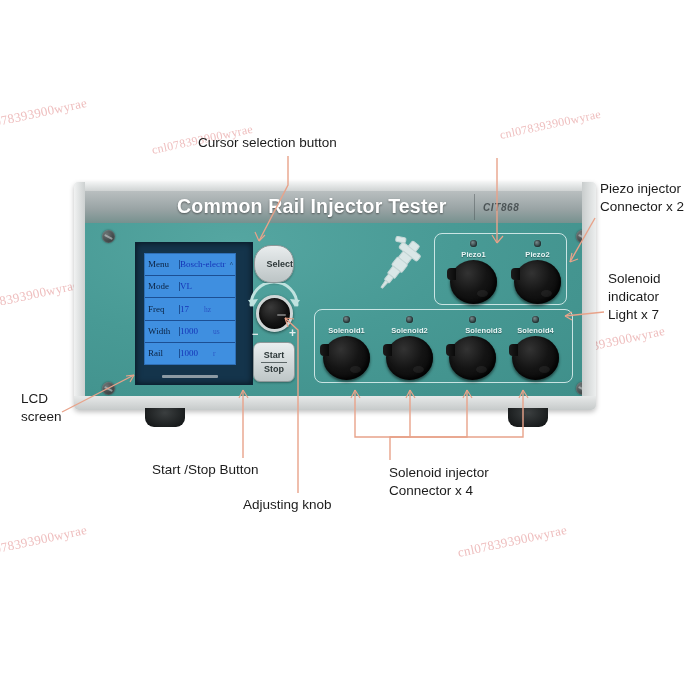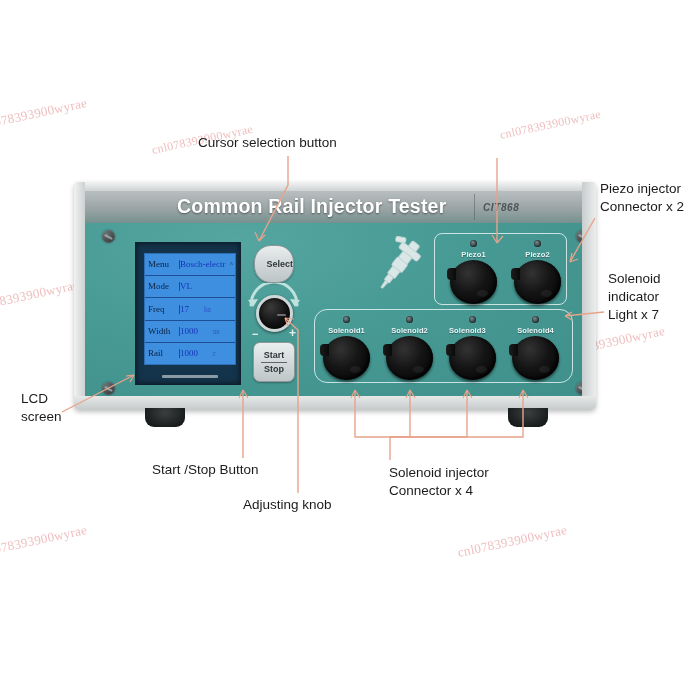--- a/index.html
+++ b/index.html
@@ -87,21 +87,21 @@
     background:rgba(210,215,215,.55);border-radius:1px;
     transform:rotate(28deg);
   }
   #screw-tl{left:17px;top:39px;}
   #screw-bl{left:17px;top:191px;}
   #screw-tr{left:491px;top:39px;}
   #screw-br{left:491px;top:191px;}
 
   
   #lcd-frame{
-    position:absolute;left:50px;top:51px;width:106px;height:143px;
+    position:absolute;left:50px;top:51px;width:118px;height:143px;
     background:#14344b;
     border:1px solid #0c2233;
     box-shadow:inset 0 0 6px rgba(0,0,0,.6);
     padding:3px 1px;
     box-sizing:border-box;
   }
   #lcd-screen{
     position:absolute;left:8px;top:10px;width:92px;height:112px;
     background:#3f8fe0;
     border:1px solid #2f6fb5;
@@ -186,21 +186,21 @@
     position:absolute;left:278px;top:44px;width:70px;height:62px;
     opacity:.92;
   }
 
   
   .conn-group{
     position:absolute;border:1.5px solid rgba(235,248,248,.8);
     border-radius:8px;box-sizing:border-box;
   }
   #piezo-group{left:349px;top:42px;width:133px;height:72px;}
-  #solenoid-group{left:229px;top:118px;width:259px;height:74px;border-radius:13px;}
+  #solenoid-group{left:229px;top:118px;width:259px;height:74px;}
 
   .conn-label{
     position:absolute;color:#eaf6f6;font-size:7.5px;font-weight:bold;
     letter-spacing:.1px;white-space:nowrap;
     text-shadow:0 1px 1px rgba(0,0,0,.35);
   }
   .led{
     position:absolute;width:7px;height:7px;border-radius:50%;
     background:radial-gradient(circle at 35% 30%,#7d8f91 0%,#37494b 60%,#1d2b2d 100%);
     box-shadow:inset 0 0 2px rgba(0,0,0,.8),0 0 1px rgba(255,255,255,.35);
@@ -345,21 +345,21 @@
         </div>
 
       <div class="conn-group" id="solenoid-group">
           <div class="led" style="left: 28px; top: 6px;"></div>
           <div class="conn-label" style="left: 8px; top: 16px; width: 47px; text-align: center;">Solenoid1</div>
           <div class="socket" style="left: 8px; top: 26px;"></div>
           <div class="led" style="left: 91px; top: 6px;"></div>
           <div class="conn-label" style="left: 71px; top: 16px; width: 47px; text-align: center;">Solenoid2</div>
           <div class="socket" style="left: 71px; top: 26px;"></div>
           <div class="led" style="left: 154px; top: 6px;"></div>
-          <div class="conn-label" style="left: 134px; top: 16px; width: 47px; text-align: left;">Solenoid3</div>
+          <div class="conn-label" style="left: 140px; top: 16px; width: 47px; text-align: right;">Solenoid3</div>
           <div class="socket" style="left: 134px; top: 26px;"></div>
           <div class="led" style="left: 217px; top: 6px;"></div>
           <div class="conn-label" style="left: 197px; top: 16px; width: 47px; text-align: center;">Solenoid4</div>
           <div class="socket" style="left: 197px; top: 26px;"></div>
         </div>
 
     </div>
   </div>
 
   <div class="foot" id="foot-left"></div>

